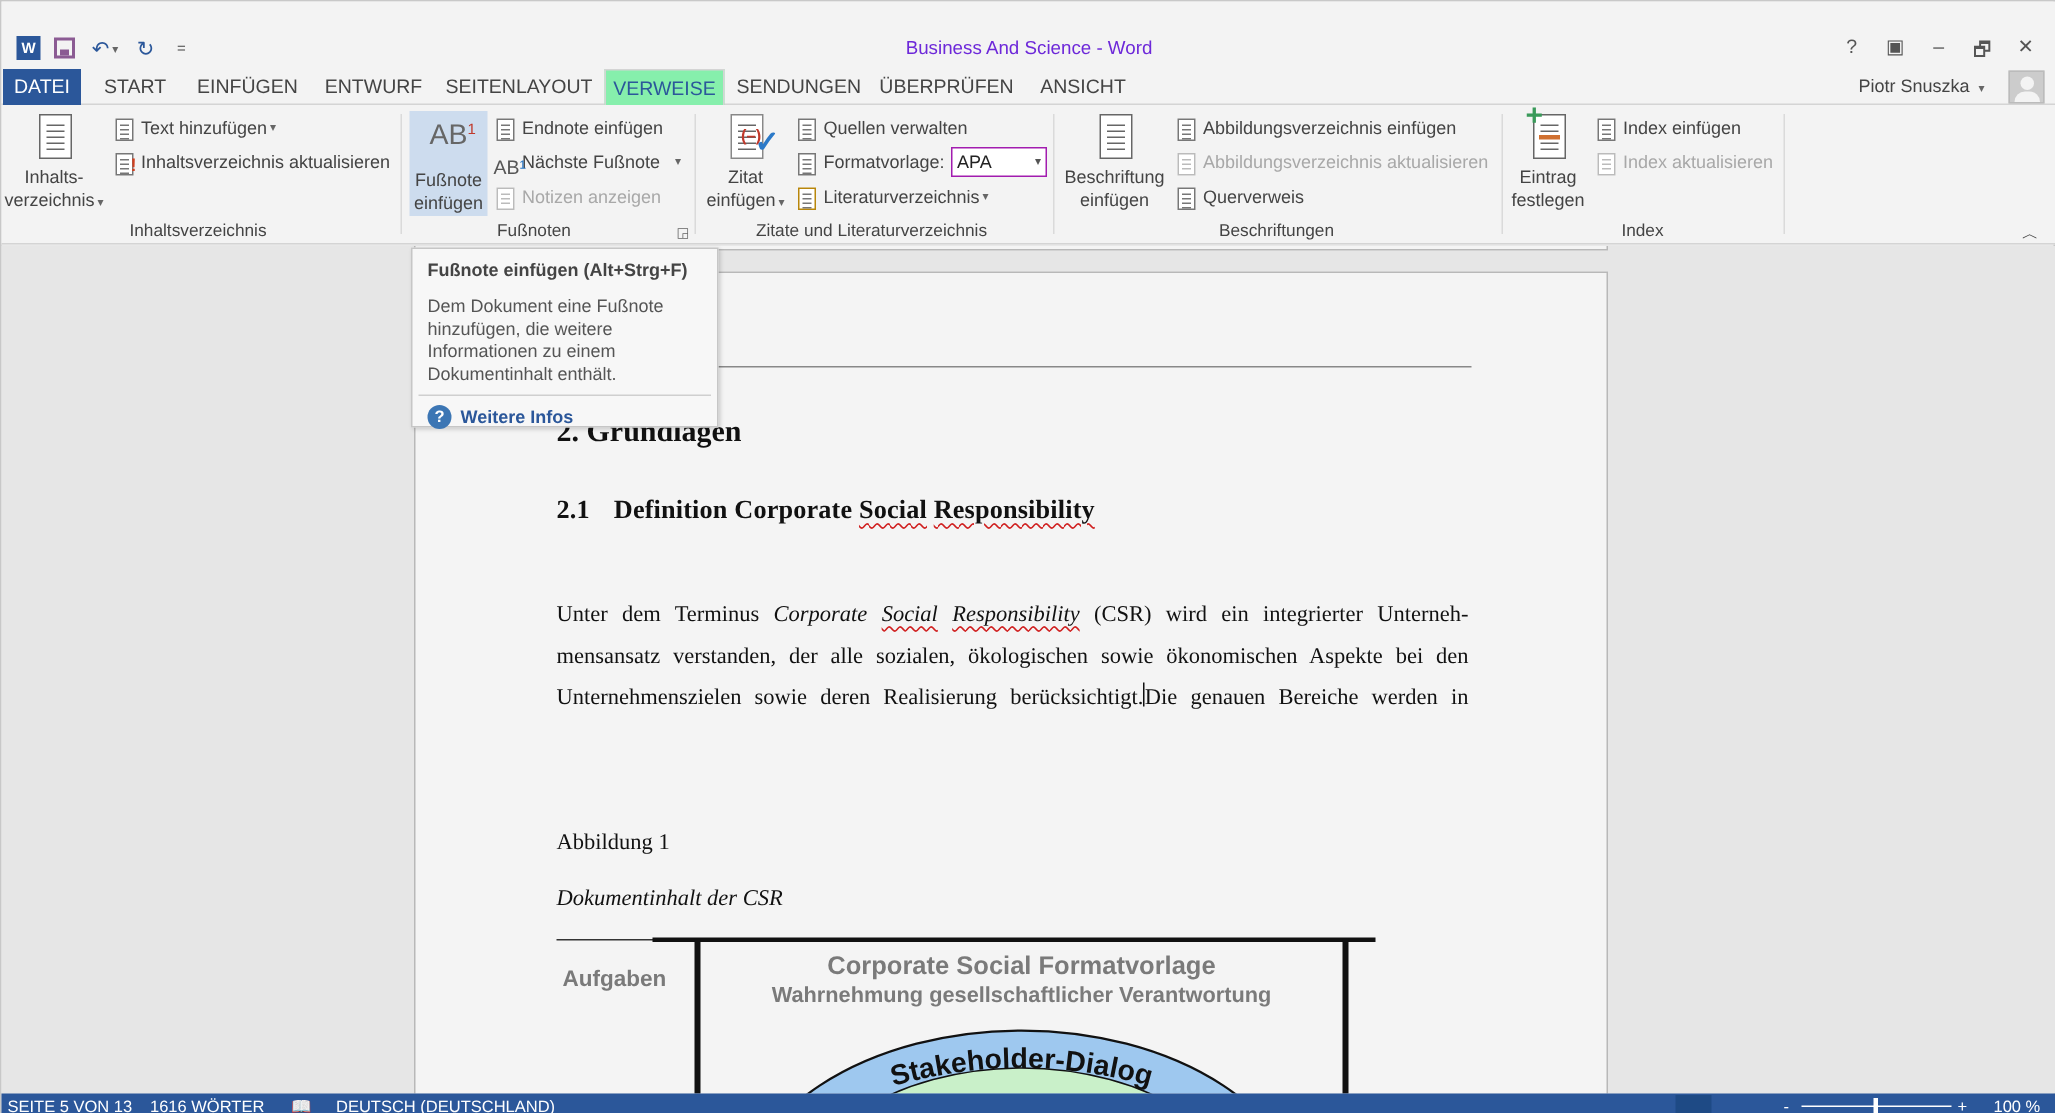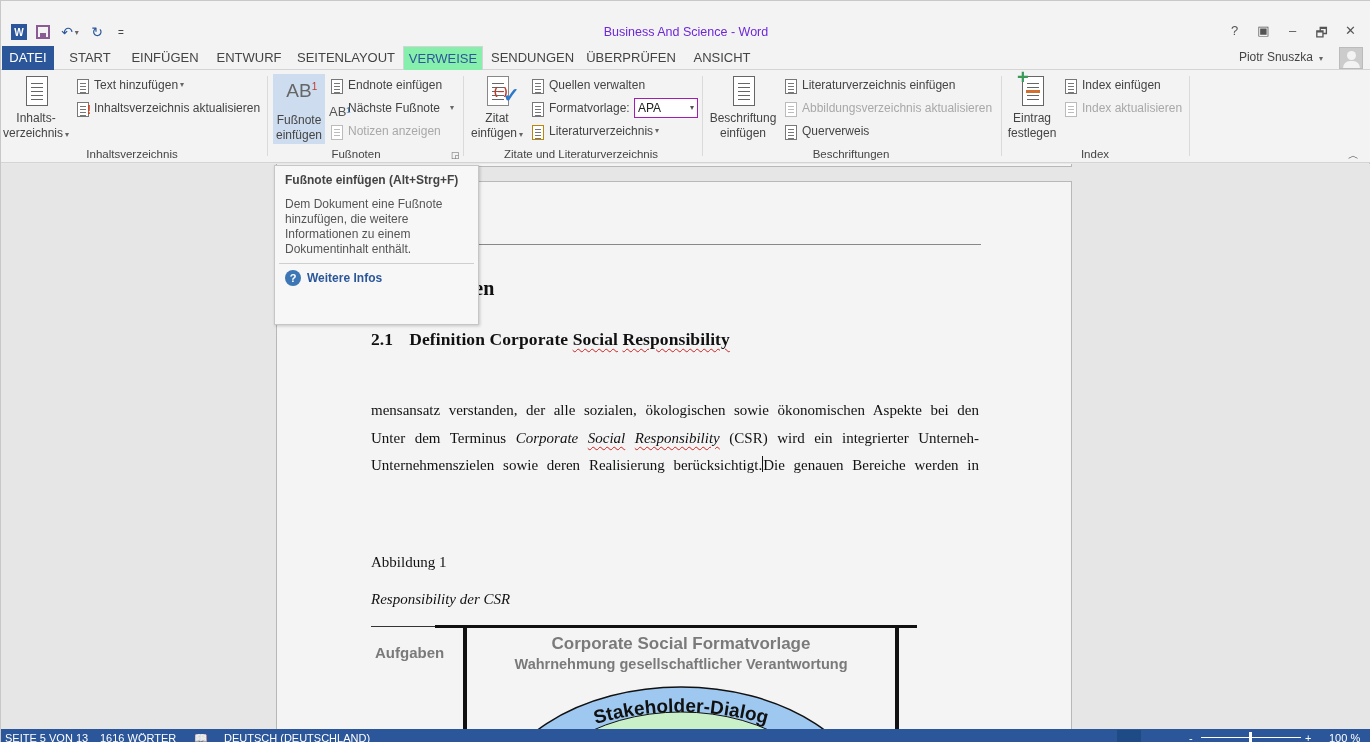--- a/index.html
+++ b/index.html
@@ -63,21 +63,21 @@
 .fig{position:absolute;left:370px;top:462px;width:548px;height:110px}
 .fig .topline1{position:absolute;left:0;top:0;width:70px;border-top:1px solid #333}
 .fig .topline2{position:absolute;left:64px;top:-1px;width:482px;border-top:3px solid #111}
 .fig .lbar{position:absolute;left:92px;top:0;height:110px;border-left:4px solid #111}
 .fig .rbar{position:absolute;left:524px;top:0;height:110px;border-left:4px solid #111}
 .fig .aufg{position:absolute;left:4px;top:18px;font-family:"Liberation Sans",sans-serif;font-weight:bold;font-size:15px;color:#7a7a7a}
 .fig .t1{position:absolute;left:96px;width:428px;top:8px;text-align:center;font-family:"Liberation Sans",sans-serif;font-weight:bold;font-size:17px;color:#7a7a7a}
 .fig .t2{position:absolute;left:96px;width:428px;top:30px;text-align:center;font-family:"Liberation Sans",sans-serif;font-weight:bold;font-size:14.5px;color:#7a7a7a}
 .fig svg{position:absolute;left:96px;top:46px}
 
-.tooltip{position:absolute;left:273px;top:164px;width:205px;height:160px;background:#f7f7f7;border:1px solid #c6c6c6;box-shadow:1px 1px 3px rgba(0,0,0,0.2)}
+.tooltip{position:absolute;left:273px;top:164px;width:205px;height:120px;background:#f7f7f7;border:1px solid #c6c6c6;box-shadow:1px 1px 3px rgba(0,0,0,0.2)}
 .tt-title{position:absolute;left:10px;top:7px;font-size:12px;font-weight:bold;color:#444}
 .tt-body{position:absolute;left:10px;top:31px;width:185px;font-size:12px;line-height:15px;color:#555}
 .tt-sep{position:absolute;left:4px;right:4px;top:97px;border-top:1px solid #cfcfcf}
 .tt-more{position:absolute;left:10px;top:104px;font-size:12px;font-weight:bold;color:#2b579a;display:flex;align-items:center;gap:6px}
 .qmark{width:16px;height:16px;border-radius:50%;background:#3c76b4;color:#fff;font-size:11px;font-weight:bold;display:flex;align-items:center;justify-content:center}
 
 .statusbar{position:absolute;left:0;top:728px;width:1370px;height:14px;background:#2b579a;color:#fff;font-size:11px;overflow:hidden}
 .sb{position:absolute;top:2px;line-height:14px;white-space:nowrap}
 .zoomtrack{position:absolute;left:1200px;top:8px;width:100px;border-top:1px solid #fff}
 .zoomthumb{position:absolute;left:1248px;top:3px;width:3px;height:10px;background:#fff}
@@ -220,21 +220,21 @@
       <div class="bic">
           <span class="bigdoc"></span>
         </div>
       <div>Beschriftung</div>
       <div>einfügen</div>
     </div>
     <div class="smallbtn" style="left:782px;top:5px">
       <span class="sic">
           <span class="doc-ic"></span>
         </span>
-      <span>Literaturverzeichnis einfügen</span>
+      <span>Abbildungsverzeichnis einfügen</span>
     </div>
     <div class="smallbtn dis" style="left:782px;top:28px">
       <span class="sic">
           <span class="doc-ic"></span>
         </span>
       <span>Abbildungsverzeichnis aktualisieren</span>
     </div>
     <div class="smallbtn" style="left:782px;top:51px">
       <span class="sic">
           <span class="doc-ic"></span>
@@ -274,27 +274,27 @@
     <div class="prevpage"></div>
     <div class="page"></div>
     <div class="hrule"></div>
 
     <div class="h1 serif">2.   Grundlagen</div>
     <div class="h2 serif">
       <span>2.1</span><span style="display:inline-block;width:16px"></span><span>Definition Corporate </span><span class="squig">Social</span><span> </span><span class="squig">Responsibility</span>
     </div>
 
     <div class="para serif" style="top:233px">
+      <span class="ln"><span>Unter dem Terminus </span><i>Corporate </i><i class="squig">Social</i><i> </i><i class="squig">Responsibility</i><span> (CSR) wird ein integrierter Unterneh-</span></span>
       <span class="ln">mensansatz verstanden, der alle sozialen, ökologischen sowie ökonomischen Aspekte bei den</span>
-      <span class="ln"><span>Unter dem Terminus </span><i>Corporate </i><i class="squig">Social</i><i> </i><i class="squig">Responsibility</i><span> (CSR) wird ein integrierter Unterneh-</span></span>
       <span class="ln"><span>Unternehmenszielen sowie deren Realisierung berücksichtigt.</span><span class="caret-cursor"></span><span>Die genauen Bereiche werden in</span></span>
     </div>
 
     <div class="abb serif">Abbildung 1</div>
-    <div class="abbcap serif">Responsibility der CSR</div>
+    <div class="abbcap serif">Dokumentinhalt der CSR</div>
 
     <div class="fig">
       <div class="topline1"></div>
       <div class="topline2"></div>
       <div class="lbar"></div>
       <div class="rbar"></div>
       <div class="aufg">Aufgaben</div>
       <div class="t1">Corporate Social Formatvorlage</div>
       <div class="t2">Wahrnehmung gesellschaftlicher Verantwortung</div>
       <svg width="428" height="70" viewBox="0 0 428 70">

